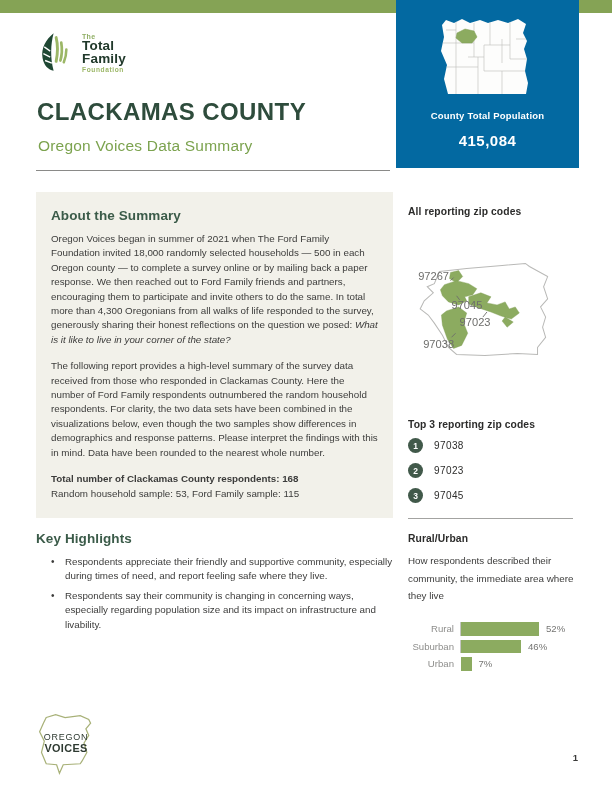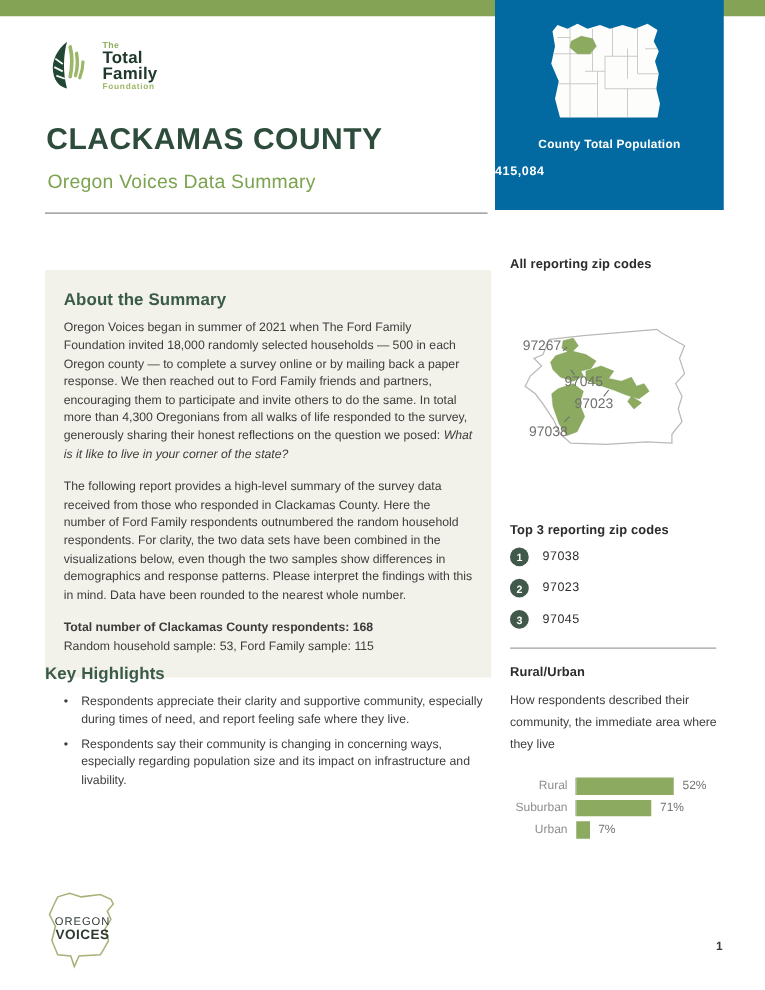--- a/index.html
+++ b/index.html
@@ -26,22 +26,22 @@
     position: absolute; left: 396px; top: 0;
     width: 183px; height: 168px;
     background: #0369a1;
   }
   .popbox svg { display: block; margin: 15px auto 0 auto; }
   .pop-label {
     margin-top: 7px; text-align: center;
     color: #ffffff; font-size: 9.5px; font-weight: 600; letter-spacing: 0.2px;
   }
   .pop-value {
-    margin-top: 11px; 
-    color: #ffffff; font-size: 10px; font-weight: 800; letter-spacing: 0.5px;
+    margin-top: 11px; text-align: center;
+    color: #ffffff; font-size: 15px; font-weight: 800; letter-spacing: 0.5px;
   }
 
   
   .ford-logo { position: absolute; left: 40px; top: 30px; display: flex; gap: 8px; align-items: flex-start; }
   .ford-text { padding-top: 3px; line-height: 1; }
   .ford-the { color: #8fae63; font-size: 7px; font-weight: 700; letter-spacing: 0.3px; }
   .ford-name { color: #21392b; font-size: 13.5px; font-weight: 800; line-height: 12.5px; letter-spacing: 0.2px; }
   .ford-foundation { color: #9cb767; font-size: 6.6px; font-weight: 700; letter-spacing: 0.6px; margin-top: 1.5px; }
 
   .page-title {
@@ -58,21 +58,20 @@
     width: 354px; height: 1px; background: #8a8a88;
   }
 
   
   .about-panel {
     position: absolute; left: 36px; top: 192px;
     width: 357px; height: 326px;
     background: #f2f1ea;
     padding: 16px 15px 0 15px;
     overflow: hidden;
-    margin-top: 24px;
   }
   .green-heading { font-size: 13.5px; font-weight: 800; color: #3b5b49; letter-spacing: 0.1px; }
   .about-panel .green-heading { margin-bottom: 9px; }
   .body-text { font-size: 9.8px; line-height: 14.4px; color: #3c3c3b; }
   .about-p { margin-bottom: 12px; }
   .total-line { font-size: 9.8px; line-height: 14.4px; font-weight: 800; color: #3c3c3b; margin-top: 2px; }
   .sample-line { font-size: 9.8px; line-height: 14.4px; color: #3c3c3b; }
 
   
   .key-highlights { position: absolute; left: 36px; top: 531px; width: 358px; }
@@ -213,21 +212,21 @@
     <div class="green-heading">About the Summary</div>
     <p class="body-text about-p"><span>Oregon Voices began in summer of 2021 when The Ford Family Foundation invited 18,000 randomly selected households — 500 in each Oregon county — to complete a survey online or by mailing back a paper response. We then reached out to Ford Family friends and partners, encouraging them to participate and invite others to do the same. In total more than 4,300 Oregonians from all walks of life responded to the survey, generously sharing their honest reflections on the question we posed: </span><i>What is it like to live in your corner of the state?</i></p>
     <p class="body-text about-p">The following report provides a high-level summary of the survey data received from those who responded in Clackamas County. Here the number of Ford Family respondents outnumbered the random household respondents. For clarity, the two data sets have been combined in the visualizations below, even though the two samples show differences in demographics and response patterns. Please interpret the findings with this in mind. Data have been rounded to the nearest whole number.</p>
     <div class="total-line">Total number of Clackamas County respondents: 168</div>
     <div class="sample-line">Random household sample: 53, Ford Family sample: 115</div>
   </div>
 
   <div class="key-highlights">
     <div class="green-heading">Key Highlights</div>
     <ul class="kh-list">
-      <li>Respondents appreciate their clarity and supportive community, especially during times of need, and report feeling safe where they live.</li>
+      <li>Respondents appreciate their friendly and supportive community, especially during times of need, and report feeling safe where they live.</li>
       <li>Respondents say their community is changing in concerning ways, especially regarding population size and its impact on infrastructure and livability.</li>
     </ul>
   </div>
 
   <div class="right-heading h-zip">All reporting zip codes</div>
 
   <svg class="zipmap" width="172" height="112" viewBox="0 0 170 110">
     <path d="M33,15 L60,12 L95,9 L118,7 L122,10 L140,20 L136,30 L140,42 L133,50 L138,60 L135,70 L138,80 L130,90 L130,97 L110,96 L78,98 L50,97 L42,90 L36,78 L28,66 L22,58 L14,52 L18,44 L27,36 L21,30 L28,27 Z" fill="none" stroke="#b9b9b7" stroke-width="1"></path>
     <g fill="#8cab60" stroke="#7f9e55" stroke-width="0.4">
       <path d="M44,16 L52,14 L56,20 L50,26 L43,22 Z"></path>
@@ -277,21 +276,21 @@
       <span class="bar-wrap">
           <span class="bar" style="width: 78px; background: rgb(140, 171, 96);"></span>
         </span>
       <span class="chart-value">52%</span>
     </div>
     <div class="chart-row">
       <span class="chart-label">Suburban</span>
       <span class="bar-wrap">
           <span class="bar" style="width: 60px; background: rgb(140, 171, 96);"></span>
         </span>
-      <span class="chart-value">71%</span>
+      <span class="chart-value">46%</span>
     </div>
     <div class="chart-row">
       <span class="chart-label">Urban</span>
       <span class="bar-wrap">
           <span class="bar" style="width: 10.5px; background: rgb(140, 171, 96);"></span>
         </span>
       <span class="chart-value">7%</span>
     </div>
   </div>
 

